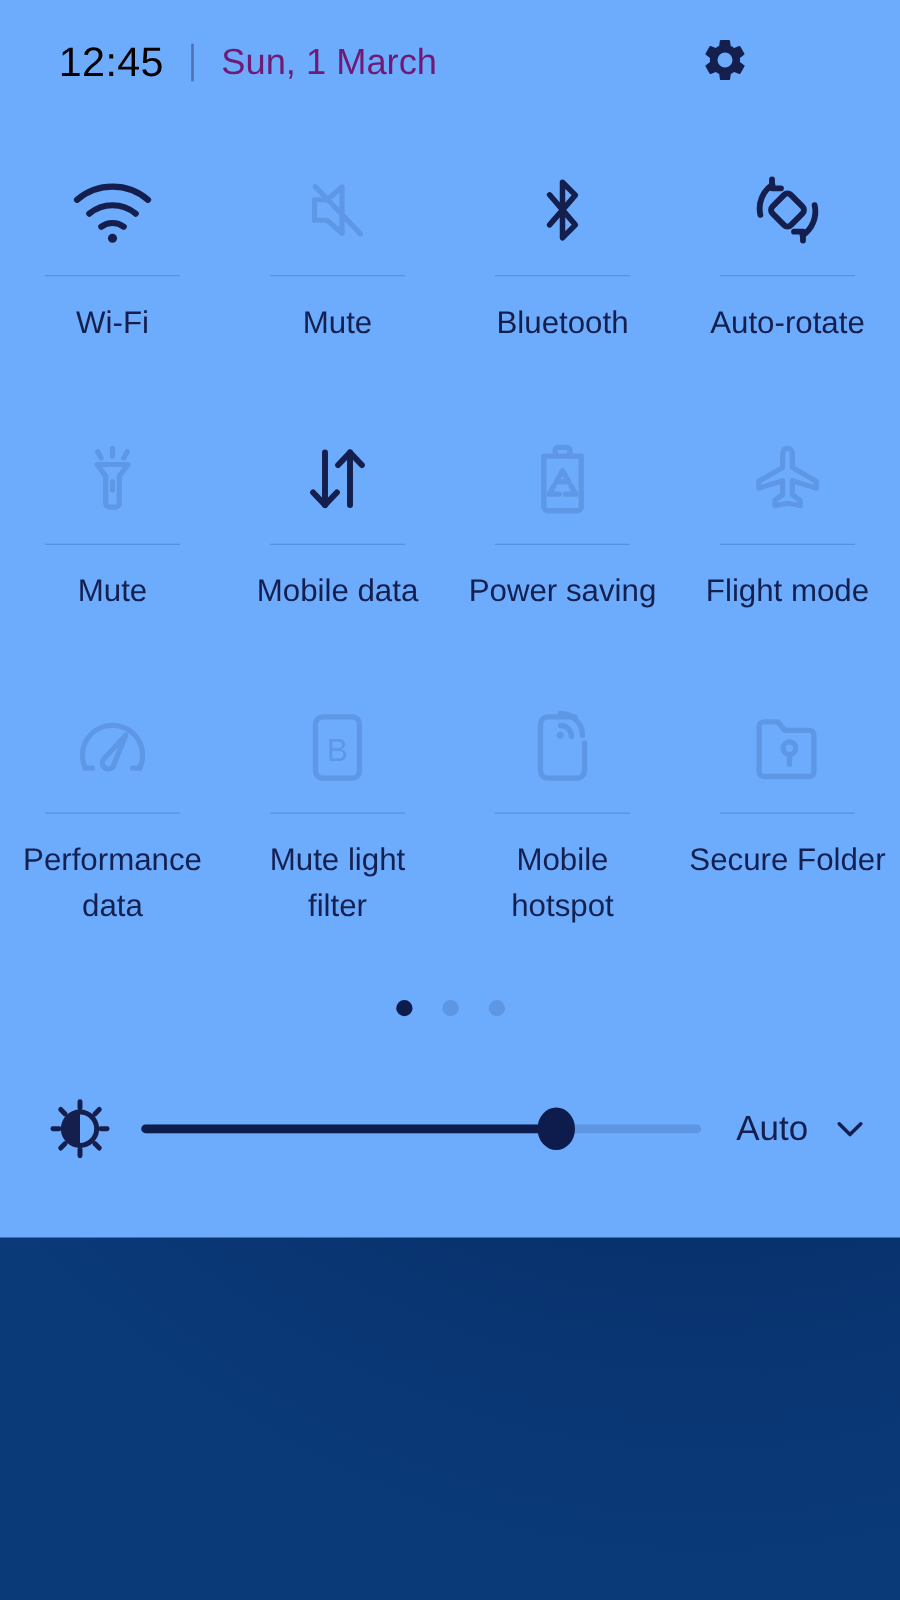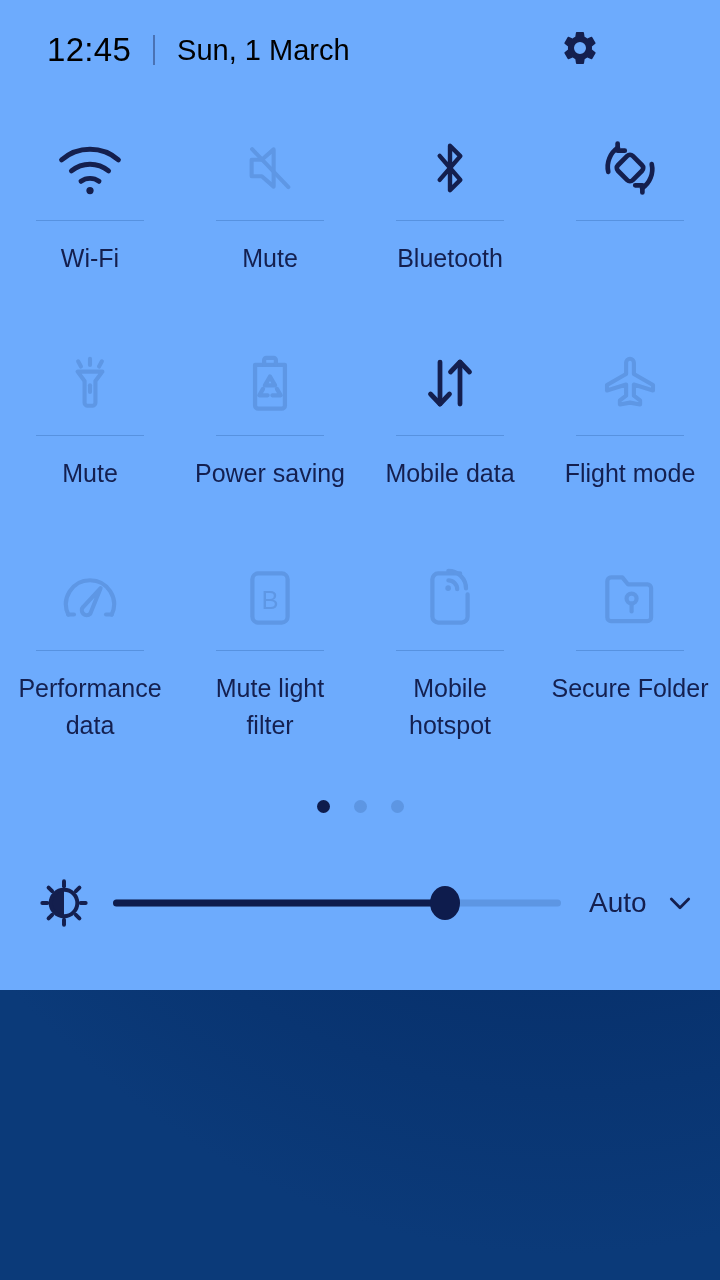--- a/index.html
+++ b/index.html
@@ -28,21 +28,21 @@
     display:flex; align-items:center;
   }
   .hdr-left { display:flex; align-items:center; margin-left:47px; }
   .clock {
     font-size:33px; color:#000000; letter-spacing:.3px;
   }
   .hdr-sep {
     width:2px; height:30px; background:#2d4478; opacity:.55;
     margin:0 22px;
   }
-  .hdr-date { font-size:29px; color:#000000; }
+  .hdr-date { font-size:29px; color:#701a75; }
   .hdr-right {
     margin-left:auto; display:flex; align-items:center;
     margin-right:38px;
   }
   .hdr-btn {
     width:56px; height:56px;
     display:flex; align-items:center; justify-content:center;
   }
   #menu-dots { margin-left:18px; }
   .dot3 {
@@ -207,61 +207,62 @@
         <div class="tile-icon">
           <svg width="68" height="66" viewBox="0 0 24 24" fill="none" stroke-width="1.7" stroke-linecap="round" stroke-linejoin="round">
             <rect x="8.2" y="8.2" width="7.6" height="7.6" rx="1.4" transform="rotate(45 12 12)"></rect>
             <path d="M7.6 4.6A8.4 8.4 0 0 0 4.1 13.4"></path>
             <path d="M16.4 19.4a8.4 8.4 0 0 0 3.5-8.8"></path>
             <path d="M7.5 3.1v2.6h2.6"></path>
             <path d="M16.5 20.9v-2.6h-2.6"></path>
           </svg>
         </div>
         <div class="tile-rule"></div>
+        <div class="tile-label">Auto-rotate</div>
       </div>
 
       <div class="tile off">
         <div class="tile-icon">
           <svg width="56" height="62" viewBox="0 0 20 24" fill="none" stroke-width="1.6" stroke-linecap="round" stroke-linejoin="round">
             <path d="M5.2 7.6h9.6l-2.7 3.6v8.4a1.2 1.2 0 0 1-1.2 1.2H9.1a1.2 1.2 0 0 1-1.2-1.2v-8.4z"></path>
             <path d="M10 12.9v2.6"></path>
             <path d="M10 2.6v2.4"></path>
             <path d="M5.4 3.6 6.5 5.6"></path>
             <path d="M14.6 3.6 13.5 5.6"></path>
           </svg>
         </div>
         <div class="tile-rule"></div>
         <div class="tile-label">Mute</div>
       </div>
 
+      <div class="tile on">
+        <div class="tile-icon">
+          <svg width="64" height="60" viewBox="0 0 24 24" fill="none" stroke-width="1.9" stroke-linecap="round" stroke-linejoin="round">
+            <path d="M8 3.6v16.8"></path>
+            <path d="M4.2 16.4 8 20.4l3.8-4"></path>
+            <path d="M16 20.4V3.6"></path>
+            <path d="M12.2 7.6 16 3.6l3.8 4"></path>
+          </svg>
+        </div>
+        <div class="tile-rule"></div>
+        <div class="tile-label">Mobile data</div>
+      </div>
+
       <div class="tile off">
         <div class="tile-icon">
           <svg width="54" height="64" viewBox="0 0 20 24" fill="none" stroke-width="1.6" stroke-linecap="round" stroke-linejoin="round">
             <path d="M4.4 5.2h11.2v15.2a1.2 1.2 0 0 1-1.2 1.2H5.6a1.2 1.2 0 0 1-1.2-1.2z"></path>
             <path d="M7.8 5.2V3.4a.8.8 0 0 1 .8-.8h2.8a.8.8 0 0 1 .8.8v1.8"></path>
             <path d="M10 9.6 11.9 12.9H8.1z"></path>
             <path d="M7.4 14.2 6 16.6h3.1"></path>
             <path d="M12.6 14.2 14 16.6h-3.1"></path>
           </svg>
         </div>
         <div class="tile-rule"></div>
         <div class="tile-label">Power saving</div>
-      </div>
-
-      <div class="tile on">
-        <div class="tile-icon">
-          <svg width="64" height="60" viewBox="0 0 24 24" fill="none" stroke-width="1.9" stroke-linecap="round" stroke-linejoin="round">
-            <path d="M8 3.6v16.8"></path>
-            <path d="M4.2 16.4 8 20.4l3.8-4"></path>
-            <path d="M16 20.4V3.6"></path>
-            <path d="M12.2 7.6 16 3.6l3.8 4"></path>
-          </svg>
-        </div>
-        <div class="tile-rule"></div>
-        <div class="tile-label">Mobile data</div>
       </div>
 
       <div class="tile off">
         <div class="tile-icon">
           <svg width="68" height="62" viewBox="0 0 24 24" fill="none" stroke-width="1.6" stroke-linecap="round" stroke-linejoin="round">
             <path d="M12 2.6a1.5 1.5 0 0 1 1.5 1.5v4.4l7.4 4.3v2.1l-7.4-2.3v4.3l2.4 1.8v1.6L12 19.6l-3.9.7v-1.6l2.4-1.8v-4.3l-7.4 2.3v-2.1l7.4-4.3V4.1A1.5 1.5 0 0 1 12 2.6z"></path>
           </svg>
         </div>
         <div class="tile-rule"></div>
         <div class="tile-label">Flight mode</div>

